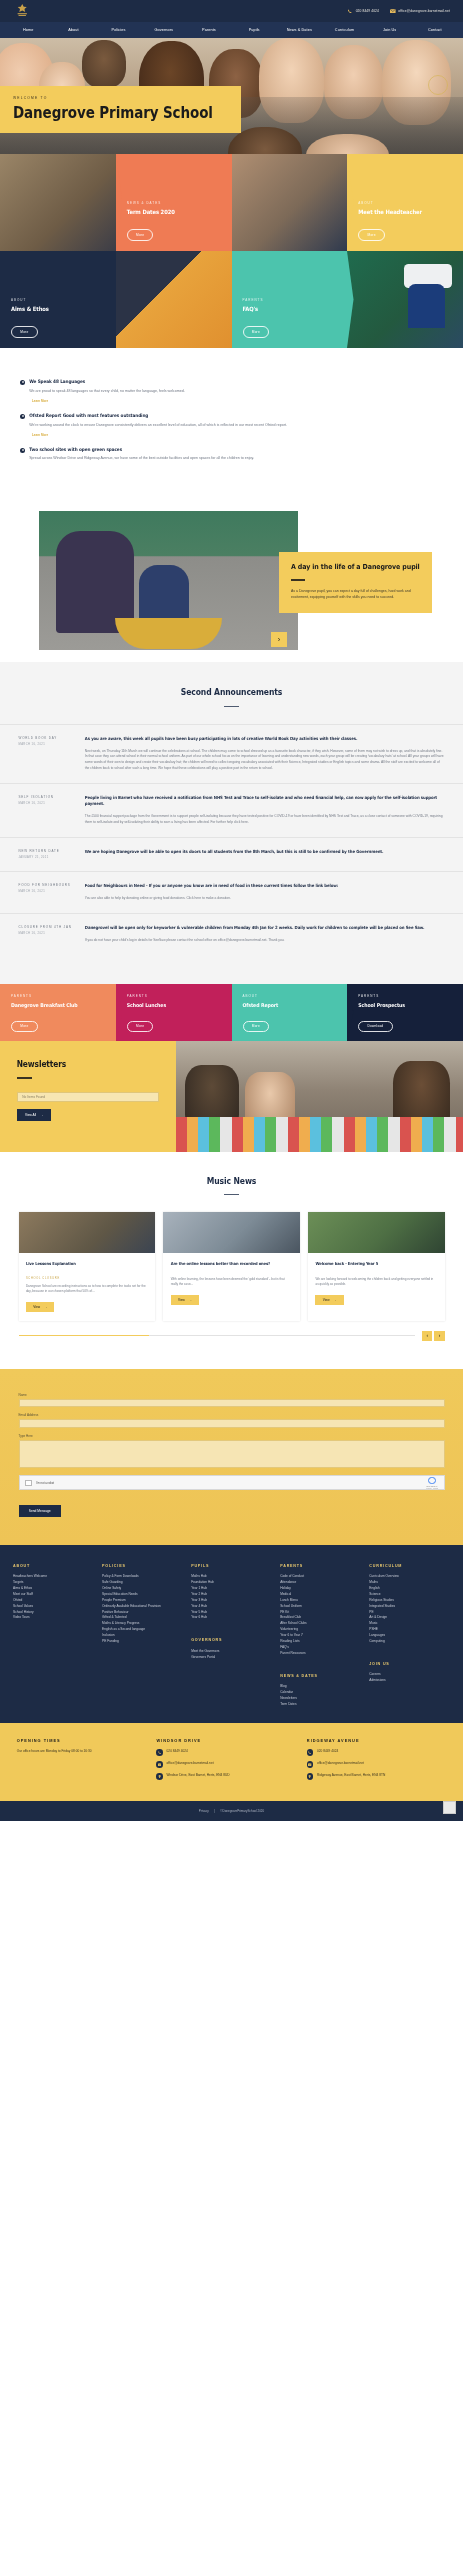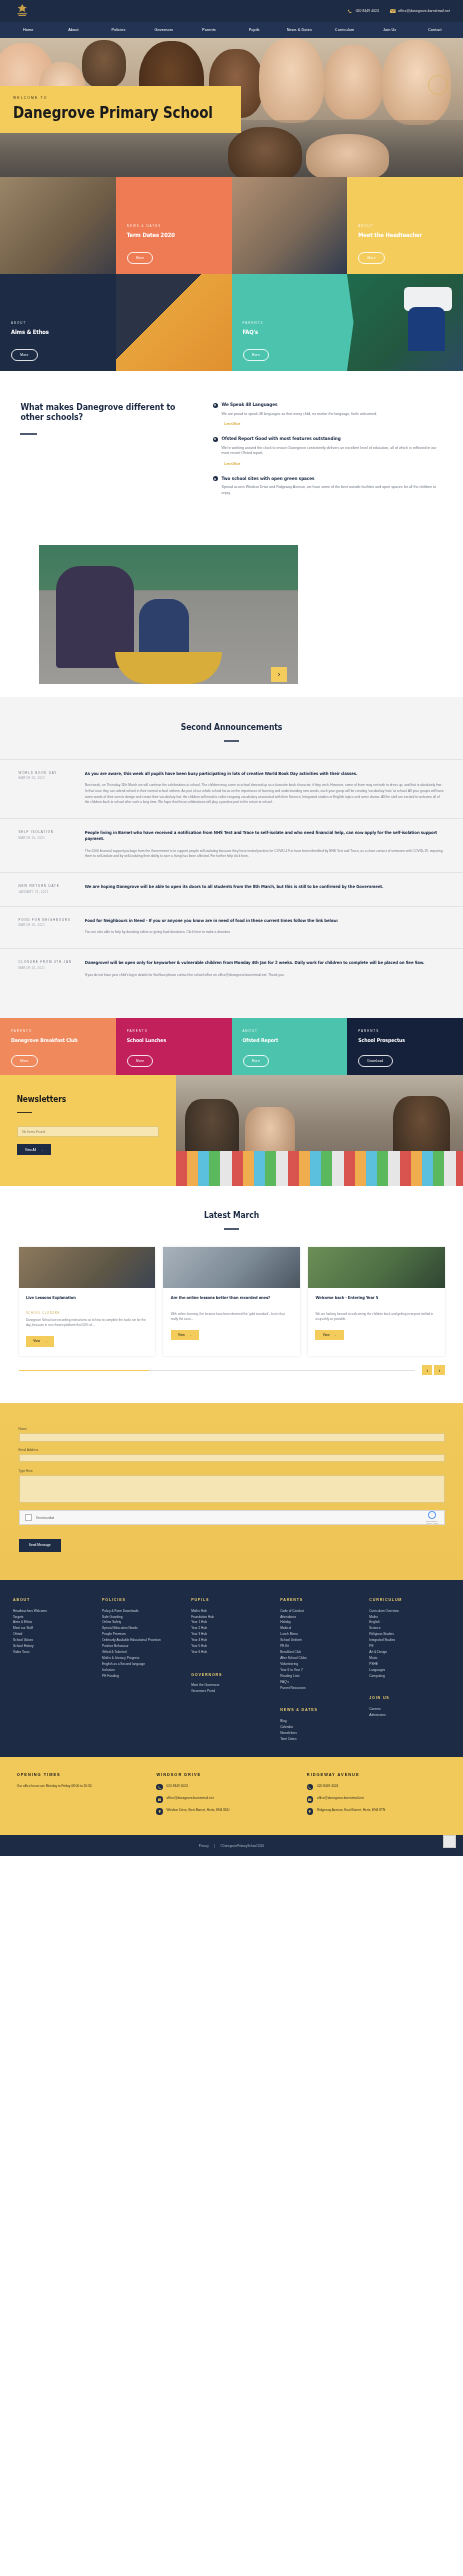--- a/index.html
+++ b/index.html
@@ -15,21 +15,21 @@
   .crest { width:18.5px;height:16.7px;position:relative;}
   .crest svg{display:block}
   .topbar-right { margin-left:auto; display:flex; align-items:center; gap:11px; }
   .tb-item { display:flex; align-items:center; gap:2.8px; color:#e9e6df; font-size:3.3px; letter-spacing:0.1px;}
   .ico-s { width:5.6px;height:4.6px;display:inline-block;}
   .ico-s svg{display:block;width:5.6px;height:4.6px}
   nav.mainnav { background:#223354; height:15.8px; display:flex; align-items:center; padding:0 5.6px;}
   nav.mainnav a { color:#fff; font-size:3.8px; text-decoration:none; flex:1; text-align:center; letter-spacing:0.1px;}
 
   
-  .hero { position:relative; height:139px; overflow:hidden;}
+  .hero { position:relative; height:116px; overflow:hidden;}
   .hero-bg { position:absolute; inset:0; }
   .hero-kids { position:absolute; inset:0; }
   .kid { position:absolute; border-radius:45% 45% 40% 40%; }
   .hero-band { position:absolute; left:0; top:48px; width:241px; background:#f3cc5c; padding:10.2px 13px 12px 13px;}
   .hero-eyebrow { font-size:3.3px; letter-spacing:1.2px; color:#3c3320; margin-bottom:4.6px;}
   .hero-title { font-size:15px; line-height:1.07; color:#1b1b1b;}
   .hero-seal { position:absolute; right:15px; top:37px; width:20.4px;height:20.4px;border-radius:50%;
      border:1.1px solid rgba(214,180,90,.85); opacity:.8;}
 
   
@@ -275,24 +275,20 @@
       <svg viewBox="0 0 7 100" preserveAspectRatio="none">
           <path d="M0 0 L7 50 L0 100 Z" fill="#4cc4ad"></path>
         </svg>
     </div>
     <div style="position:absolute;right:11px;top:13px;width:48px;height:24px;background:#eef0f2;border-radius:4.6px"></div>
     <div style="position:absolute;right:18.5px;top:33px;width:37px;height:44px;background:#1b3c7a;border-radius:7.4px 7.4px 0 0"></div>
   </div>
 </div>
 
 <section class="diff">
-  <div class="diff-l">
-    <h2 class="diff-h cond">What makes Danegrove different to other schools?</h2>
-    <div class="rule"></div>
-  </div>
   <div class="diff-r">
     <div class="feat">
       <div class="feat-head">
         <span class="bull"></span>
         <span class="feat-t cond">We Speak 48 Languages</span>
       </div>
       <p class="feat-p">We are proud to speak 48 languages so that every child, no matter the language, feels welcomed.</p>
       <a href="#" class="learn"><span>Learn More</span></a>
     </div>
     <div class="feat">
@@ -311,20 +307,25 @@
       <p class="feat-p">Spread across Windsor Drive and Ridgeway Avenue, we have some of the best outside facilities and open spaces for all the children to enjoy.</p>
     </div>
   </div>
 </section>
 
 <div class="videowrap">
   <div class="vid" style="background:linear-gradient(180deg,#3f7a5e 0%,#4b7f62 32%,#8d8d89 33%,#9c9b97 100%)">
     <div style="position:absolute;left:16.7px;top:20.4px;width:78px;height:102px;background:#3a3450;border-radius:24px 24px 3.7px 3.7px"></div>
     <div style="position:absolute;left:100px;top:54px;width:50px;height:67px;background:#2d3f6b;border-radius:18.5px 18.5px 2.8px 2.8px"></div>
     <div style="position:absolute;left:76px;top:107px;width:107px;height:31.5px;background:#d9ad3a;border-radius:0 0 43px 43px"></div>
+  </div>
+  <div class="vid-card">
+    <div class="vid-h cond">A day in the life of a Danegrove pupil</div>
+    <div class="vid-rule"></div>
+    <div class="vid-p">As a Danegrove pupil, you can expect a day full of challenges, hard work and excitement, equipping yourself with the skills you need to succeed.</div>
   </div>
   <div class="vid-next">
     <span>›</span>
   </div>
 </div>
 
 <section class="ann-sec">
   <h2 class="ann-h cond">Second Announcements</h2>
   <div class="ann-rule"></div>
 
@@ -443,21 +444,21 @@
   </div>
   <div class="news-r" style="background:linear-gradient(180deg,#b9b0a2 0%,#8e8274 45%,#6d6358 100%)">
     <div style="position:absolute;left:9.3px;top:24px;width:54px;height:67px;background:radial-gradient(ellipse at 50% 32%,#5d4a37,#2e2620);border-radius:30% 30% 26% 26%"></div>
     <div style="position:absolute;left:69px;top:31.5px;width:50px;height:61px;background:radial-gradient(ellipse at 50% 35%,#e9c9ab,#a77f5f);border-radius:30% 30% 26% 26%"></div>
     <div style="position:absolute;right:13px;top:20.4px;width:57px;height:74px;background:radial-gradient(ellipse at 50% 32%,#6b4e36,#33271d);border-radius:30% 30% 26% 26%"></div>
     <div style="position:absolute;left:0;right:0;bottom:0;height:35px;background:repeating-linear-gradient(90deg,#d9534f 0 11px,#f0ad4e 11px 22px,#5bc0de 22px 33px,#5cb85c 33px 44px,#e6e6e6 44px 56px)"></div>
   </div>
 </section>
 
 <section class="lnews">
-  <h2 class="lnews-h cond">Latest March</h2>
+  <h2 class="lnews-h cond">Music News</h2>
   <div class="lnews-rule"></div>
   <div class="cards">
     <div class="card">
       <div class="card-img" style="background:linear-gradient(135deg,#8d7a5e,#5f5746 60%,#3b4452)"></div>
       <div class="card-b">
         <div class="card-t cond">Live Lessons Explanation</div>
         <div class="card-cat">SCHOOL CLOSURE</div>
         <div class="card-p">Danegrove School are recording instructions as to how to complete the tasks set for the day, because in our chosen platform that 50% of...</div>
         <span class="card-btn">
           <span>View</span>

